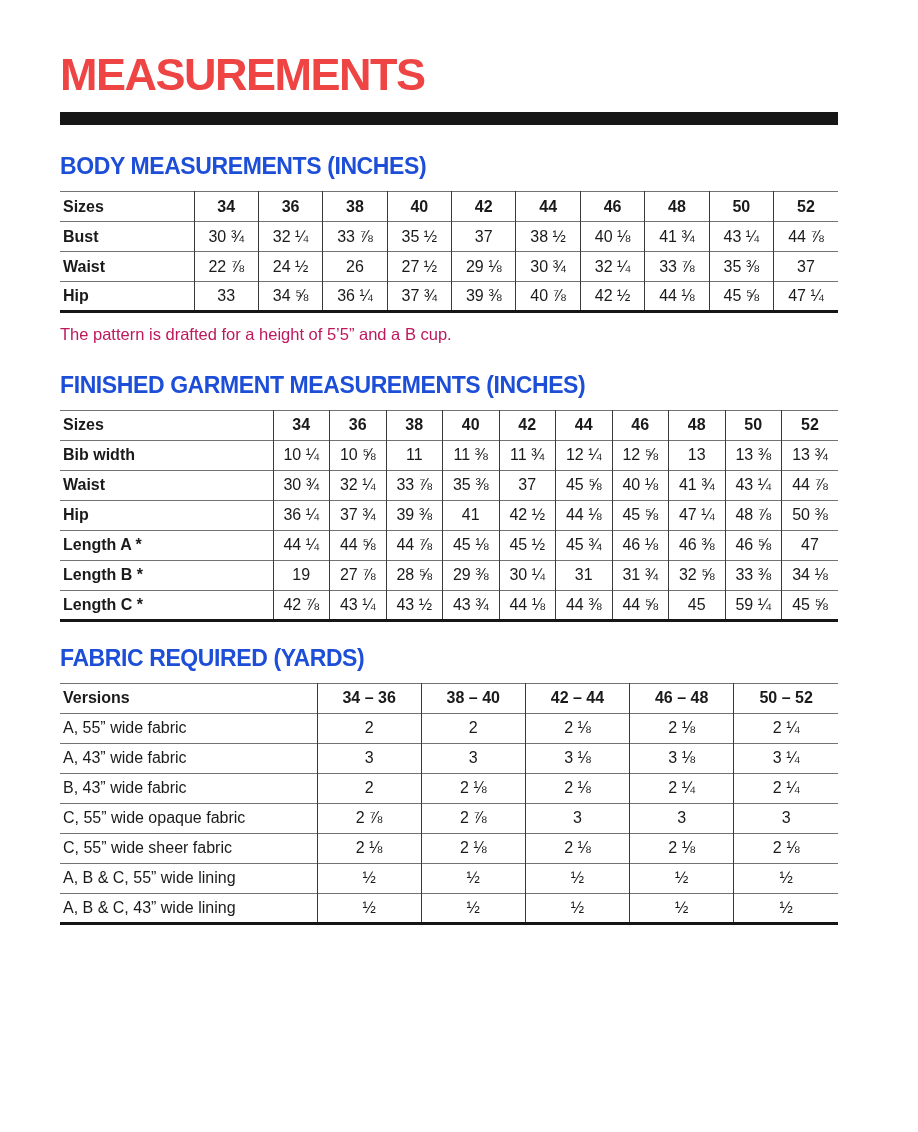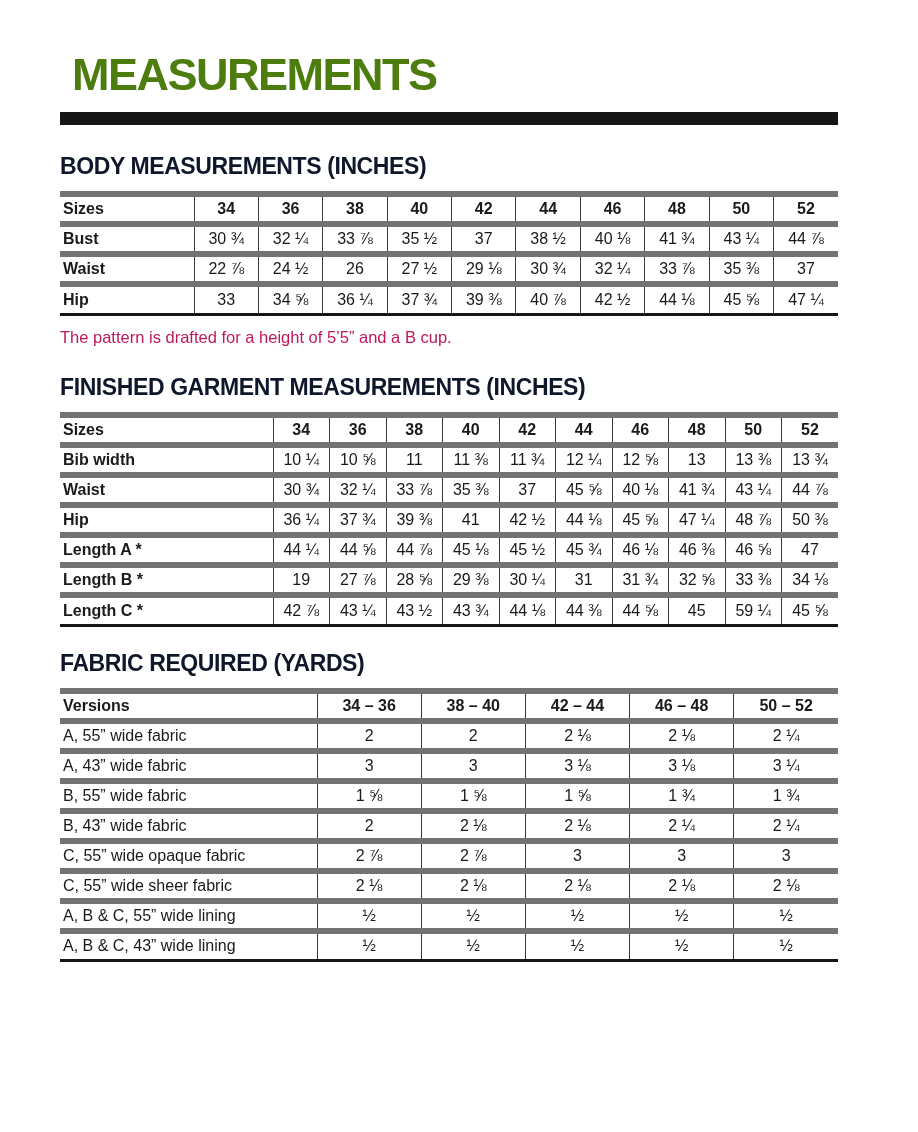--- a/index.html
+++ b/index.html
@@ -8,52 +8,52 @@
     font-family: "Liberation Sans", sans-serif;
     color: #1a1a1a;
     overflow: hidden;
   }
   .page {
     box-sizing: border-box;
     width: 918px; height: 1132px;
     padding: 52px 80px 30px 60px;
   }
   h1.doc-title {
-    margin: 0 0 15px 12px;
+    margin: 0 0 15px 0;
     font-size: 45px;
     line-height: 1;
     font-weight: bold;
     letter-spacing: -1.5px;
-    color: #4d7c0f;
+    color: #ef4444;
   }
   .title-bar {
     height: 13px;
     background: #161616;
     margin: 0 0 30px 0;
   }
   h2.section-heading {
     margin: 0 0 13px 0;
     font-size: 23px;
     line-height: 1;
     font-weight: bold;
     letter-spacing: -0.4px;
-    color: #0f172a;
+    color: #1d4ed8;
   }
   .sec2 h2.section-heading { margin-top: 29px; }
   .sec3 h2.section-heading { margin-top: 25px; }
 
   table.meas {
     width: 100%;
     border-collapse: collapse;
     table-layout: fixed;
     font-size: 16px;
     border-bottom: 3px solid #161616;
   }
   table.meas tr { height: 30px; }
-  table.meas tr { border-top: 6px solid #737373; margin-left: 28px; }
+  table.meas tr { border-top: 1px solid #737373; margin-left: 28px; }
   table.meas td {
     padding: 0;
     vertical-align: middle;
     white-space: nowrap;
     overflow: hidden;
   }
   table.meas td:not(:first-child) { border-left: 1.2px solid #3a3a3a; }
   table.meas td.lbl {
     text-align: left;
     font-weight: bold;
@@ -300,28 +300,20 @@
           </tr>
           <tr>
             <td class="lbl">A, 43” wide fabric</td>
             <td class="val">3</td>
             <td class="val">3</td>
             <td class="val">3 ⅛</td>
             <td class="val">3 ⅛</td>
             <td class="val">3 ¼</td>
           </tr>
           <tr>
-            <td class="lbl">B, 55” wide fabric</td>
-            <td class="val">1 ⅝</td>
-            <td class="val">1 ⅝</td>
-            <td class="val">1 ⅝</td>
-            <td class="val">1 ¾</td>
-            <td class="val">1 ¾</td>
-          </tr>
-          <tr>
             <td class="lbl">B, 43” wide fabric</td>
             <td class="val">2</td>
             <td class="val">2 ⅛</td>
             <td class="val">2 ⅛</td>
             <td class="val">2 ¼</td>
             <td class="val">2 ¼</td>
           </tr>
           <tr>
             <td class="lbl">C, 55” wide opaque fabric</td>
             <td class="val">2 ⅞</td>

